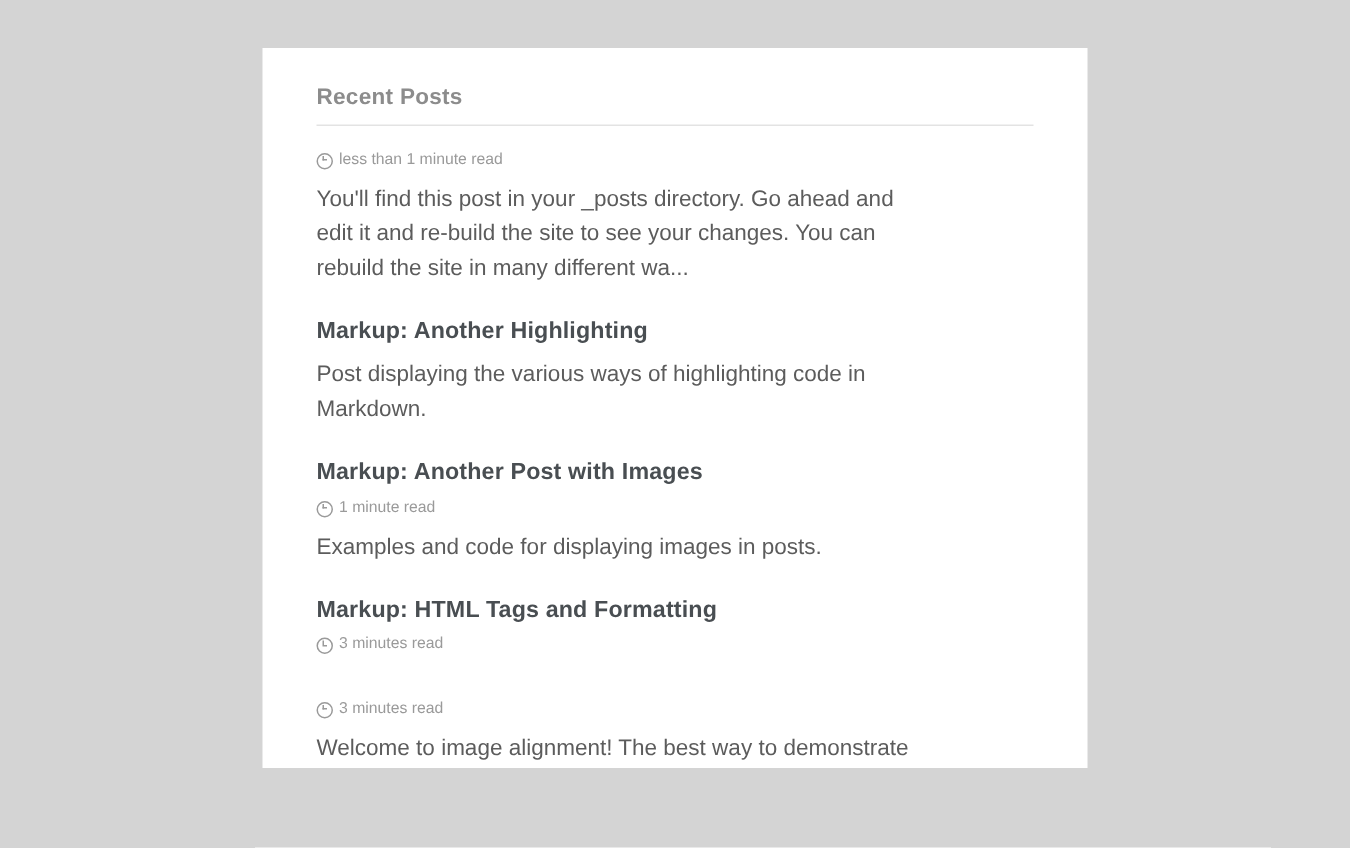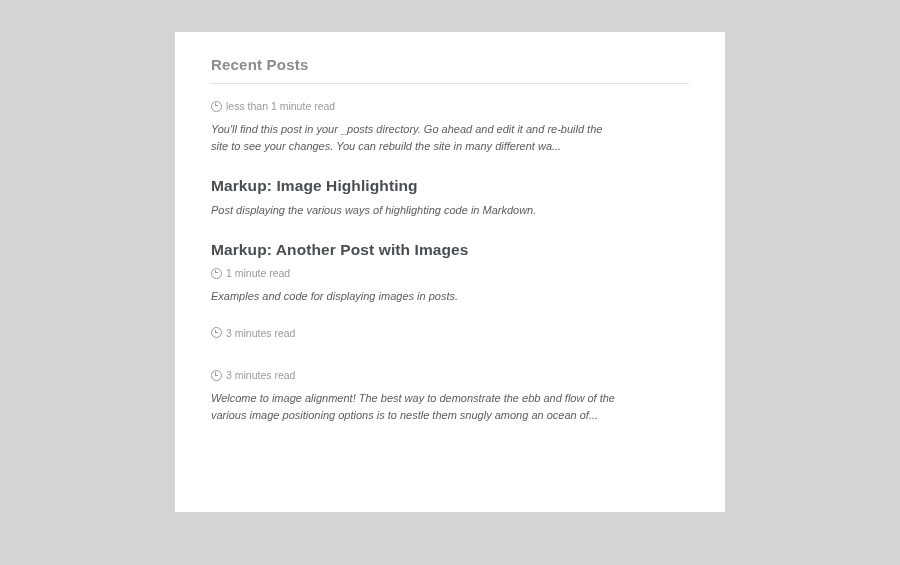--- a/index.html
+++ b/index.html
@@ -52,21 +52,21 @@
     color: #494e52;
     margin: 0 0 7px 0;
     line-height: 1.2;
     letter-spacing: 0.1px;
   }
   .post-meta {
     font-size: 10.5px;
     color: #9a9a9a;
     margin: 0 0 8px 0;
     display: flex;
-    align-items: center;
+    align-items: flex-end;
     gap: 4px;
     line-height: 1.2;
   }
   .clock-icon {
     display: inline-block;
     width: 9px;
     height: 9px;
     border: 1.2px solid #9a9a9a;
     border-radius: 50%;
     position: relative;
@@ -84,26 +84,25 @@
   .clock-icon::after {
     content: "";
     position: absolute;
     left: 3.2px;
     top: 3.6px;
     width: 2.6px;
     height: 1px;
     background: #9a9a9a;
   }
   .post-excerpt {
-    font-size: 11px;
+    font-size: 15px;
     color: #5c5c5c;
     line-height: 1.55;
     margin: 0;
     max-width: 410px;
-    font-style: italic;
   }
 </style>
 </head>
 <body>
 
 <div class="page-canvas">
   <div class="content-card">
 
     <h2 class="section-heading">Recent Posts</h2>
 
@@ -111,34 +110,35 @@
 
       <li class="post-item">
         <div class="post-meta">
           <span class="clock-icon"></span>
           <span>less than 1 minute read</span>
         </div>
         <p class="post-excerpt">You'll find this post in your _posts directory. Go ahead and edit it and re-build the site to see your changes. You can rebuild the site in many different wa...</p>
       </li>
 
       <li class="post-item">
-        <h3 class="post-title">Markup: Image Highlighting</h3>
+        <h3 class="post-title">Markup: Another Highlighting</h3>
         <p class="post-excerpt">Post displaying the various ways of highlighting code in Markdown.</p>
       </li>
 
       <li class="post-item">
         <h3 class="post-title">Markup: Another Post with Images</h3>
         <div class="post-meta">
           <span class="clock-icon"></span>
           <span>1 minute read</span>
         </div>
         <p class="post-excerpt">Examples and code for displaying images in posts.</p>
       </li>
 
       <li class="post-item">
+        <h3 class="post-title">Markup: HTML Tags and Formatting</h3>
         <div class="post-meta">
           <span class="clock-icon"></span>
           <span>3 minutes read</span>
         </div>
       </li>
 
       <li class="post-item">
         <div class="post-meta">
           <span class="clock-icon"></span>
           <span>3 minutes read</span>

